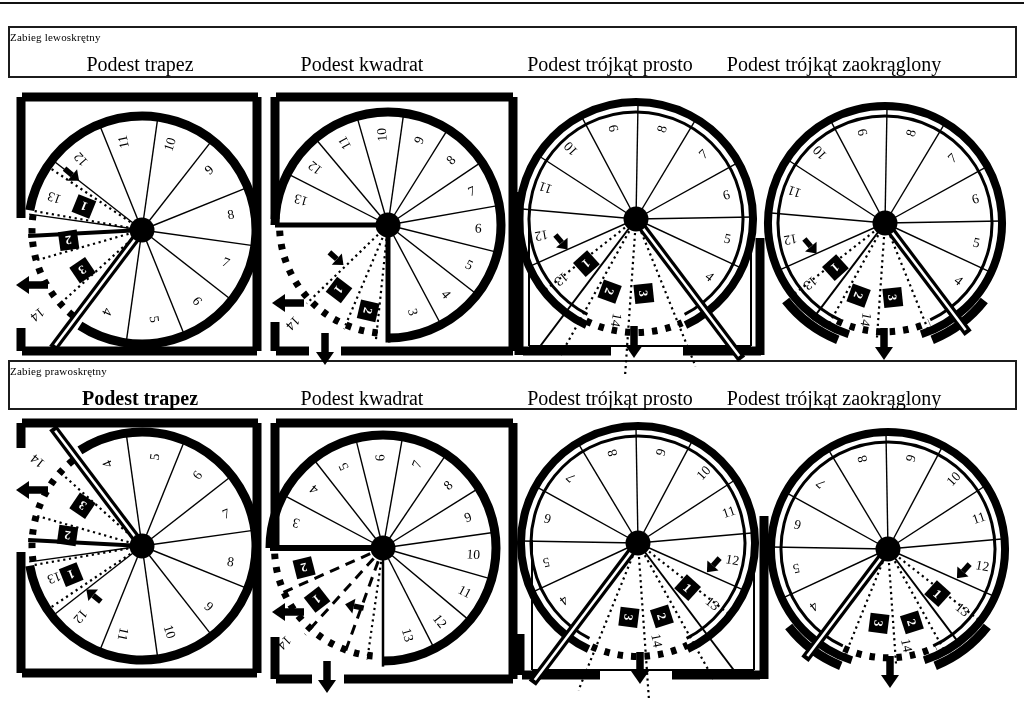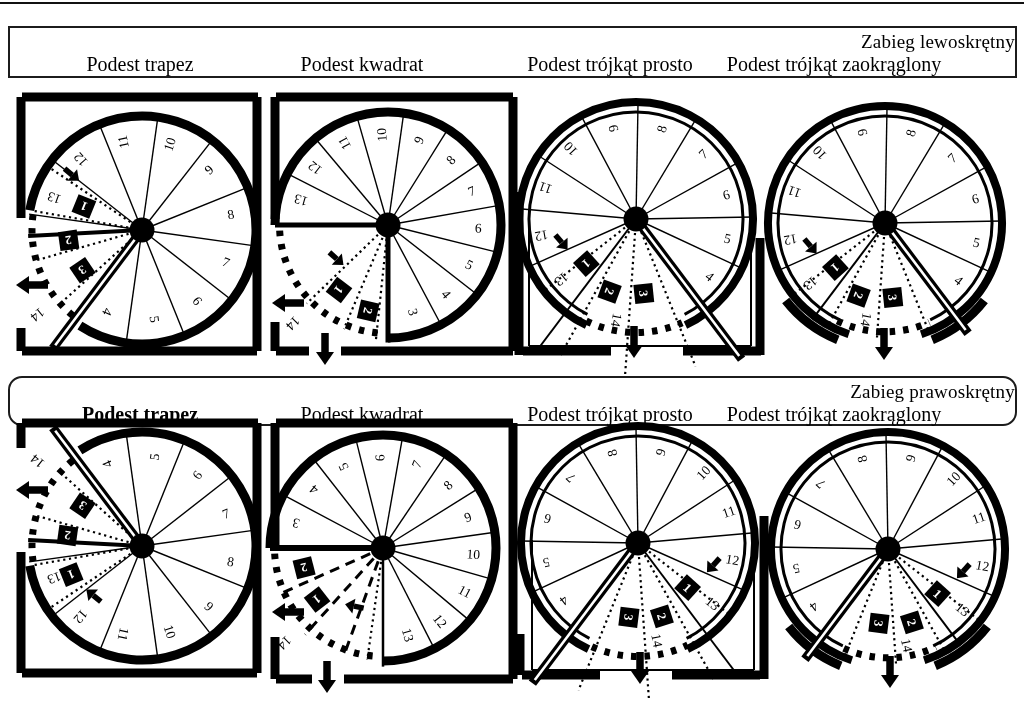--- a/index.html
+++ b/index.html
@@ -1,22 +1,22 @@
 <!DOCTYPE html>
 <html><head>
 <meta charset="utf-8">
 <style>
   html,body{margin:0;padding:0;background:#ffffff;}
   #page{position:relative;width:1024px;height:724px;background:#ffffff;overflow:hidden;
         font-family:"Liberation Serif","DejaVu Serif",serif;color:#000;}
   .top-rule{position:absolute;left:0;top:2px;width:1024px;height:2px;background:#111;}
   .header-box{position:absolute;left:8px;width:1005px;border:2px solid #1c1c1c;background:#fff;}
   #header1{top:26px;height:48px;}
-  #header2{top:376px;height:46px;border-radius:14px;}
-  .h-title{position:absolute;left:0;right:0;top:3px;text-align:right;font-size:19px;letter-spacing:.2px;}
+  #header2{top:360px;height:46px;}
+  .h-title{position:absolute;left:0;right:0;top:3px;text-align:left;font-size:11px;letter-spacing:.2px;}
   .h-col{position:absolute;top:25px;transform:translateX(-50%);font-size:20px;white-space:nowrap;}
   .hcol0{left:130px}.hcol1{left:352px}.hcol2{left:600px}.hcol3{left:824px}
   .h-col.bold{font-weight:bold;}
   .diag{position:absolute;}
   .diag svg{overflow:visible;display:block;}
 </style>
 </head>
 <body>
 
 <div id="page">

